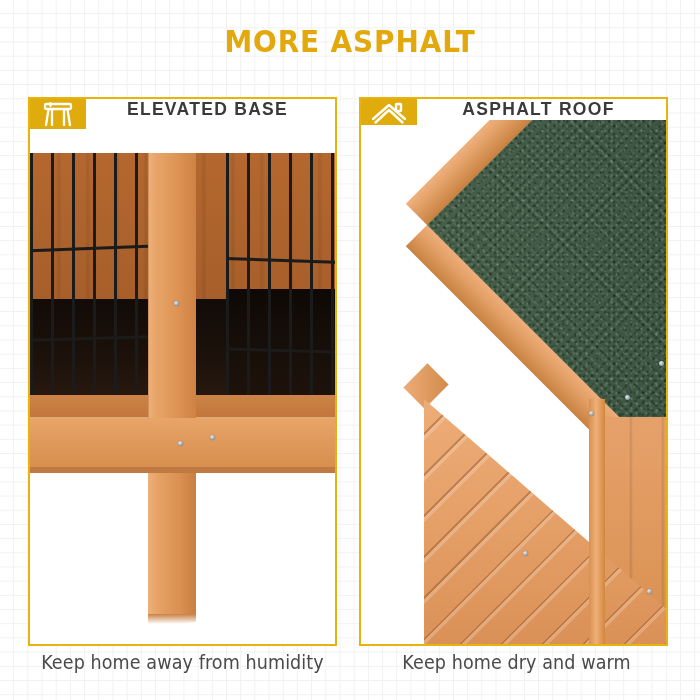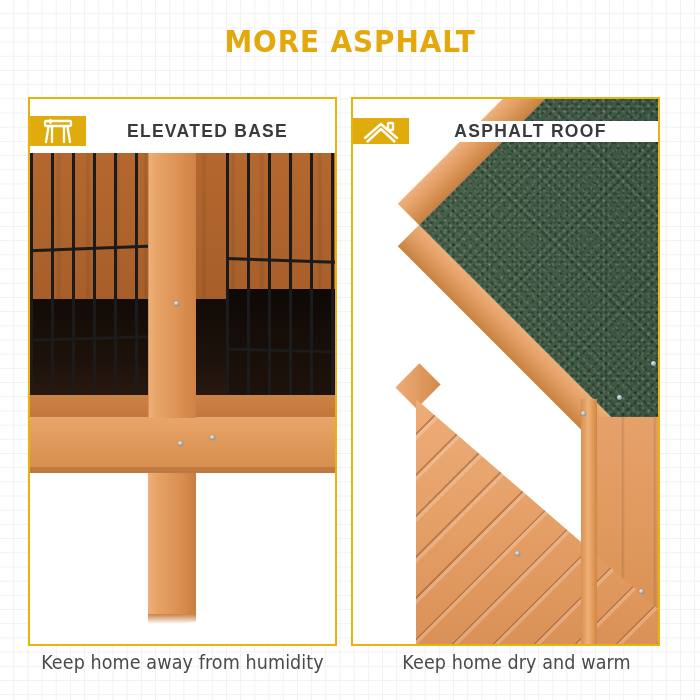--- a/index.html
+++ b/index.html
@@ -40,38 +40,38 @@
   .card {
     position:absolute;
     top:97px;
     width:309px;
     height:549px;
     border:2px solid #e8b30d;
     background:#ffffff;
     overflow:hidden;
   }
   #card-left  { left:28px; }
-  #card-right { left:351px;text-decoration:underline; }
+  #card-right { left:359px;text-decoration:underline; }
 
   
   .photo {
     position:absolute;
     inset:0;
     overflow:hidden;
     background:#ffffff;
   }
 
   
   .card-header {
     position:absolute;
     left:0; top:0;
     width:100%;
     height:64px;
     display:flex;
-    align-items:center;
+    align-items:flex-start;
     z-index:6;
     pointer-events:none;
   }
   .icon-tile {
     width:56px;
     flex:0 0 56px;
     background:#e0ab0c;
     display:flex;
     align-items:center;
     justify-content:center;

